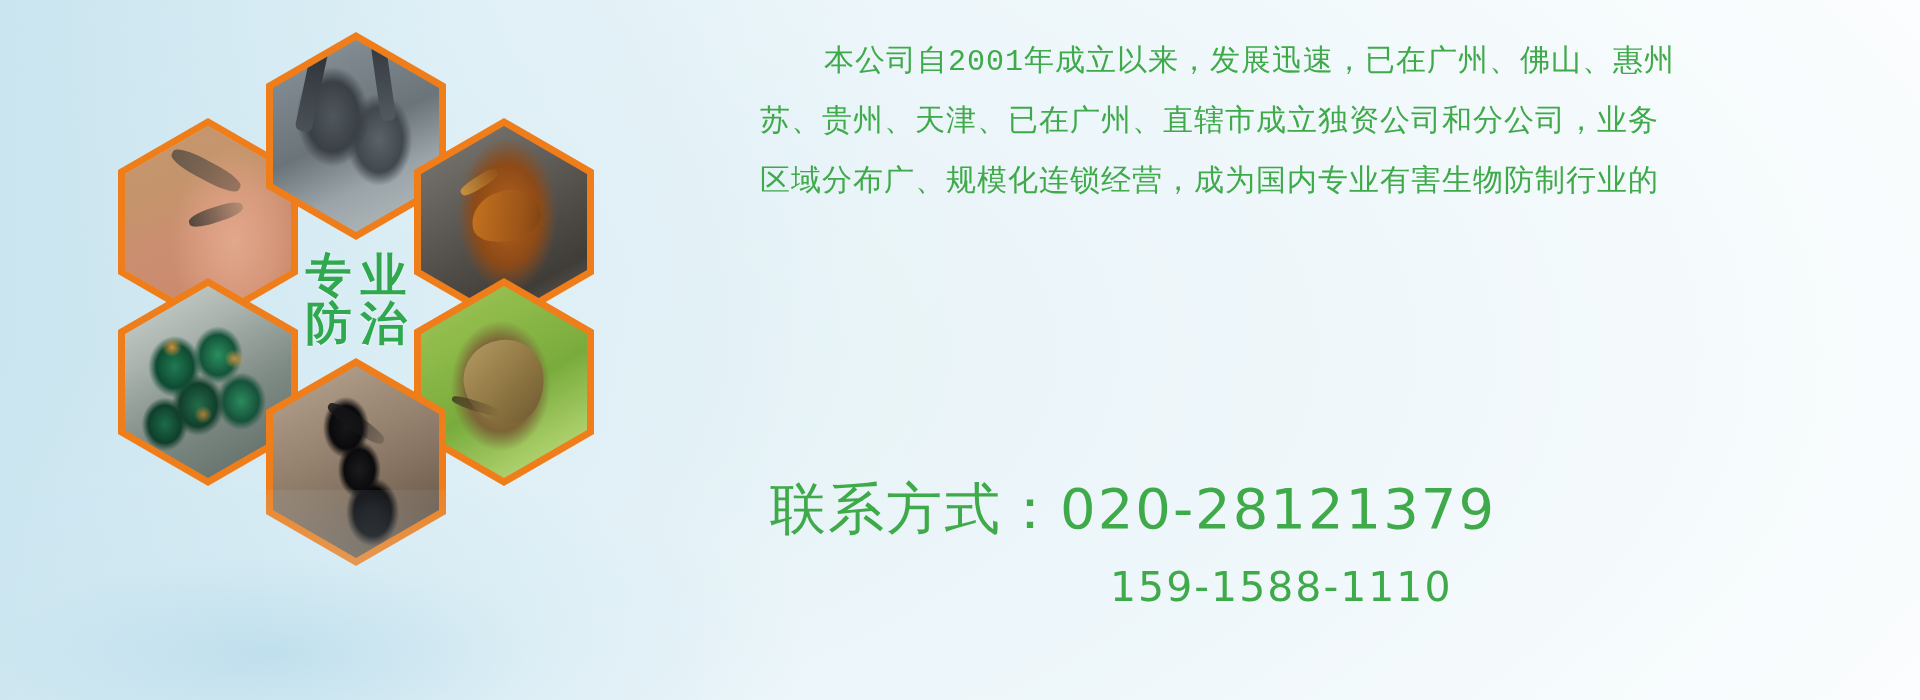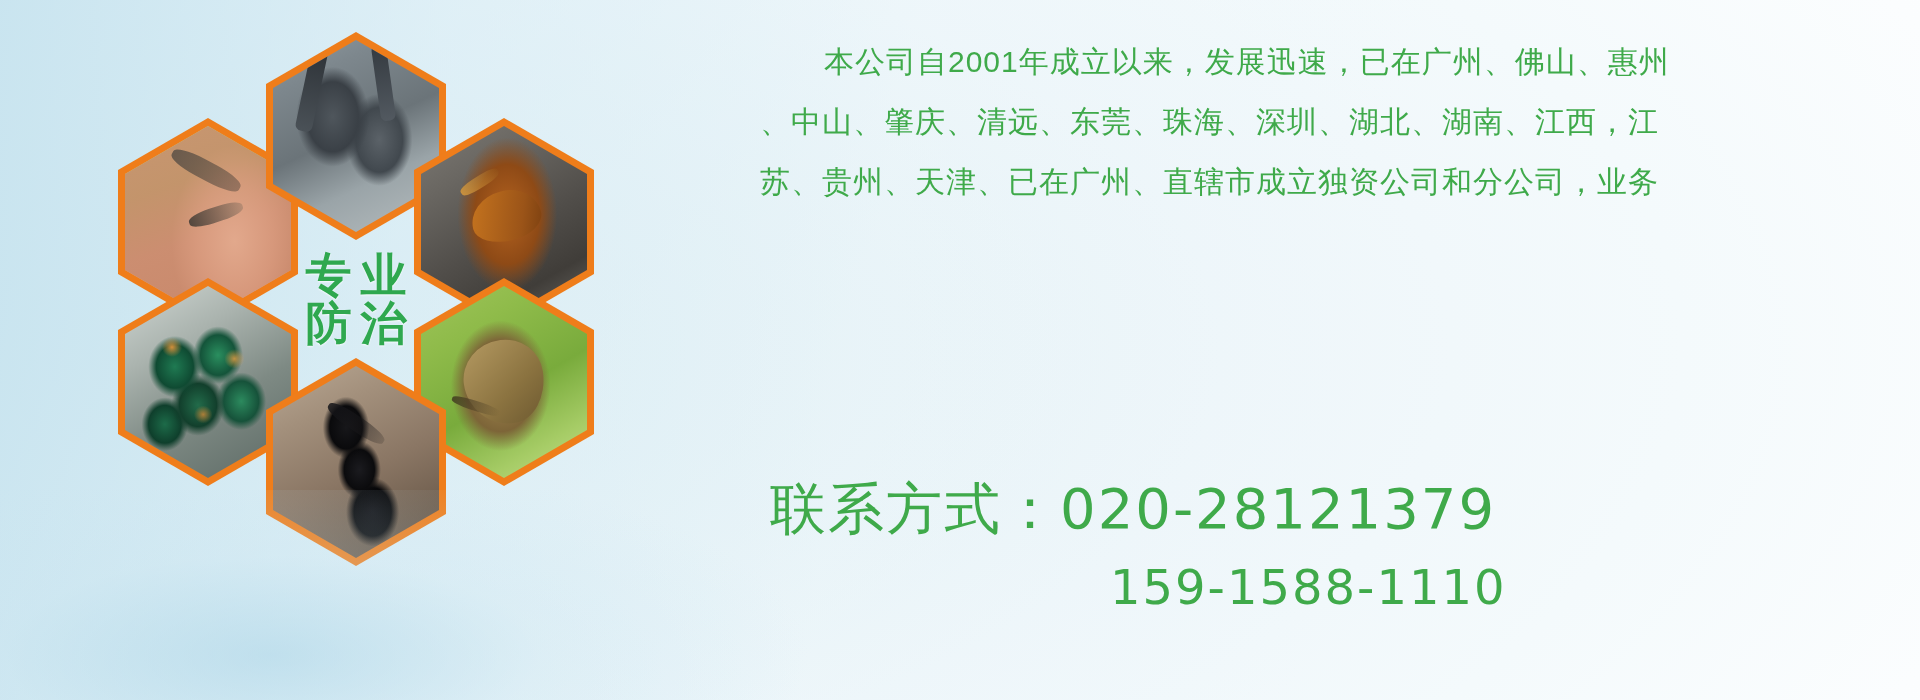--- a/index.html
+++ b/index.html
@@ -149,32 +149,32 @@
   
   .copy{
     position:absolute;left:760px;top:34px;width:1140px;
   }
   .copy p{
     margin:0 0 4px 0;
     color:#3faa4a;
     font-size:30px;
     line-height:56px;
     letter-spacing:1px;
-    font-family:Liberation Sans, sans-serif;
+    font-family:Liberation Mono, monospace;
     white-space:nowrap;
   }
   .copy p.first{text-indent:64px;}
 
   .contact{
     position:absolute;left:770px;top:470px;width:1150px;
     color:#3faa4a;
     font-family:"DejaVu Sans","Liberation Sans",sans-serif;
   }
   .contact .line1{font-size:56px;line-height:78px;letter-spacing:2px;white-space:nowrap;}
-  .contact .line2{font-size:48px;line-height:78px;letter-spacing:2px;white-space:nowrap;padding-left:340px;}
+  .contact .line2{font-size:41px;line-height:78px;letter-spacing:2px;white-space:nowrap;padding-left:340px;}
 </style>
 </head>
 <body>
 
 <div id="stage">
 
   <div class="honeycomb">
 
     <div class="hex h-mosquito">
       <div class="inner">
@@ -218,22 +218,22 @@
           <span>专业</span>
           <span>防治</span>
         </div>
       </div>
     </div>
 
   </div>
 
   <div class="copy">
     <p class="first">本公司自2001年成立以来，发展迅速，已在广州、佛山、惠州</p>
-    <p>、中山、肇庆、清远、东莞、珠海、深圳、湖北、湖南、江西，江</p>
     <p>苏、贵州、天津、已在广州、直辖市成立独资公司和分公司，业务</p>
+    <p>区域分布广、规模化连锁经营，成为国内专业有害生物防制行业的</p>
   </div>
 
   <div class="contact">
     <div class="line1">
       <span>联系方式：</span><span>020-28121379</span>
     </div>
     <div class="line2">
       <span>159-1588-1110</span>
     </div>
   </div>

